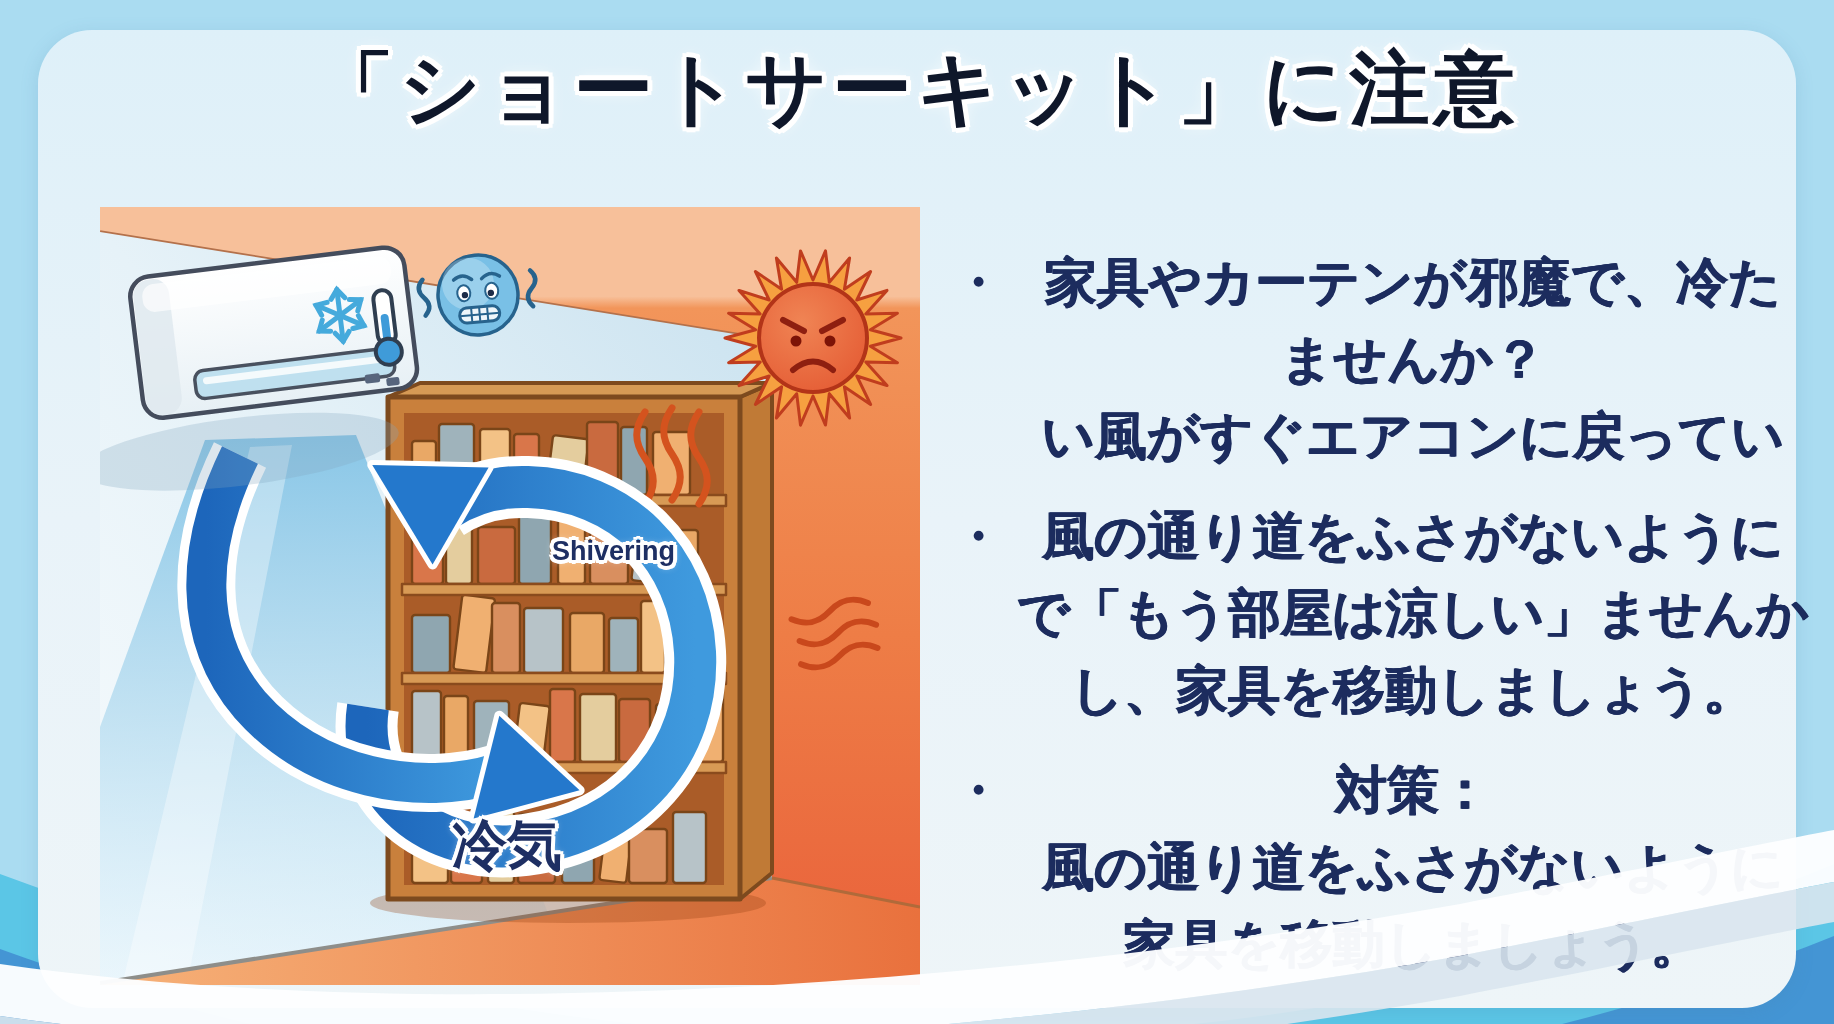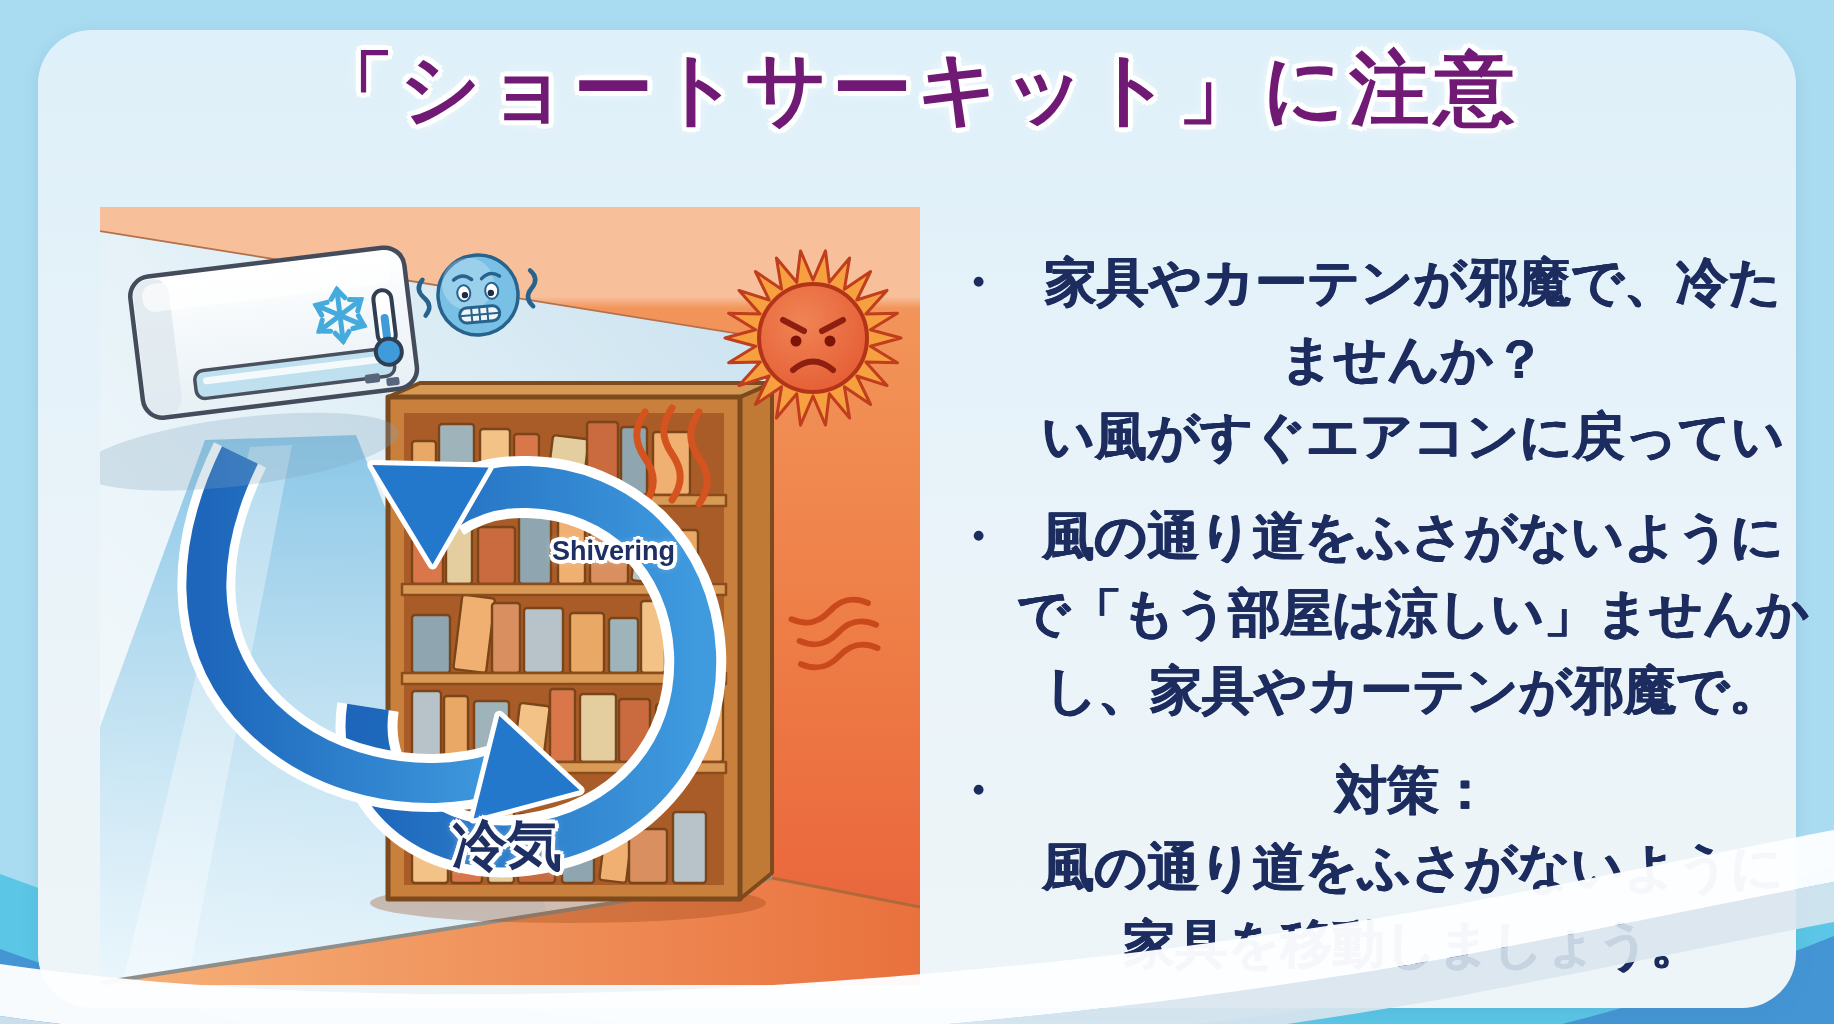--- a/index.html
+++ b/index.html
@@ -11,21 +11,21 @@
   .waves-back{position:absolute;left:0;top:764px;z-index:0;}
   .card{
     position:absolute;left:38px;top:30px;right:38px;bottom:16px;
     background:linear-gradient(180deg,#def0f9 0%,#e9f3f9 50%,#eef5f8 100%);
     border-radius:54px;z-index:1;
     box-shadow:0 4px 18px rgba(70,130,170,0.18);
   }
   .content{position:absolute;left:0;top:0;width:1834px;height:1024px;z-index:2;}
   .page-title{
     position:absolute;left:0;right:0;top:36px;text-align:center;
-    font-size:80px;font-weight:900;letter-spacing:5px;color:#701a75;
+    font-size:80px;font-weight:900;letter-spacing:5px;color:#0f172a;
     text-shadow:-4px -4px 0 #fff,4px -4px 0 #fff,-4px 4px 0 #fff,4px 4px 0 #fff,
       0 -5px 0 #fff,0 5px 0 #fff,-5px 0 0 #fff,5px 0 0 #fff,0 0 16px rgba(255,255,255,.95);
   }
   .illustration{position:absolute;left:100px;top:207px;width:820px;height:778px;}
   .illustration svg{display:block;}
   .illu-label{
     position:absolute;color:#1e2f63;font-weight:900;text-align:right;
     text-shadow:-3px -3px 0 #fff,3px -3px 0 #fff,-3px 3px 0 #fff,3px 3px 0 #fff,
       0 -4px 0 #fff,0 4px 0 #fff,-4px 0 0 #fff,4px 0 0 #fff,0 0 8px #fff;
   }
@@ -283,21 +283,21 @@
         <div class="line">家具やカーテンが邪魔で、冷た</div>
         <div class="line">ませんか？</div>
         <div class="line">い風がすぐエアコンに戻ってい</div>
       </div>
     </div>
     <div class="bullet">
       <div class="marker">・</div>
       <div class="lines">
         <div class="line">風の通り道をふさがないように</div>
         <div class="line">で「もう部屋は涼しい」ませんか</div>
-        <div class="line">し、家具やカーテンが邪魔で。</div>
+        <div class="line">し、家具を移動しましょう。</div>
       </div>
     </div>
     <div class="bullet">
       <div class="marker">・</div>
       <div class="lines">
         <div class="line">対策：</div>
         <div class="line">風の通り道をふさがないように</div>
         <div class="line">家具を移動しましょう。</div>
       </div>
     </div>

